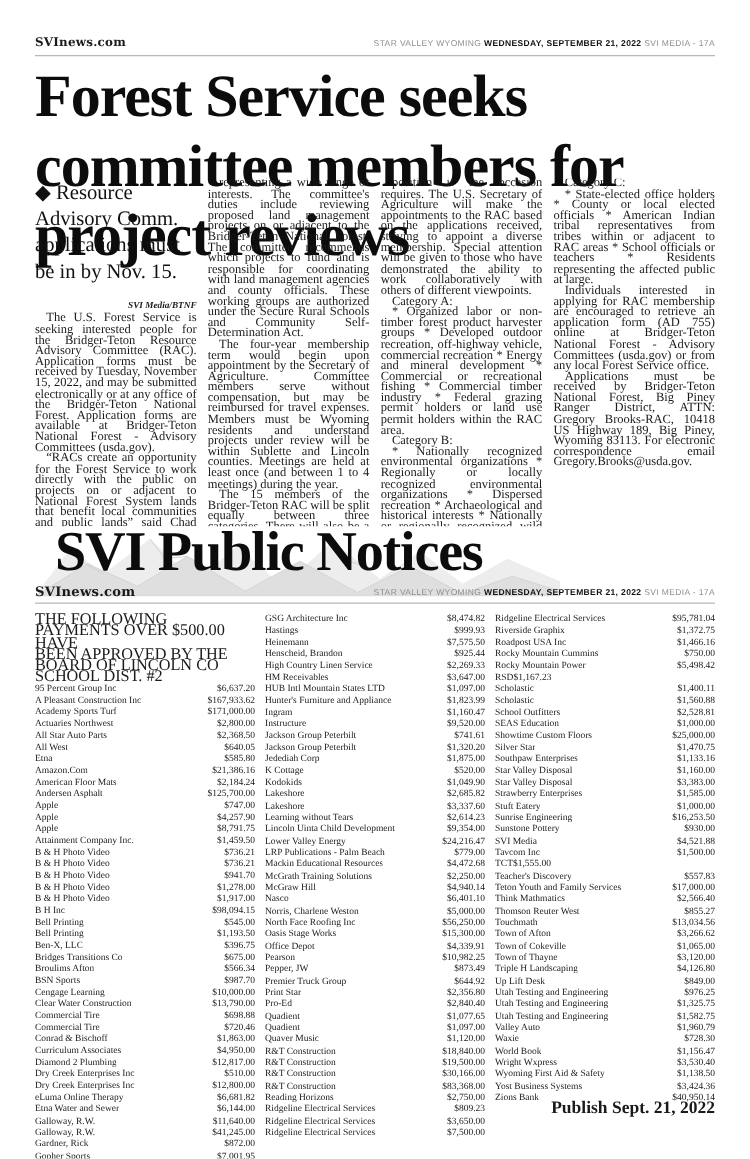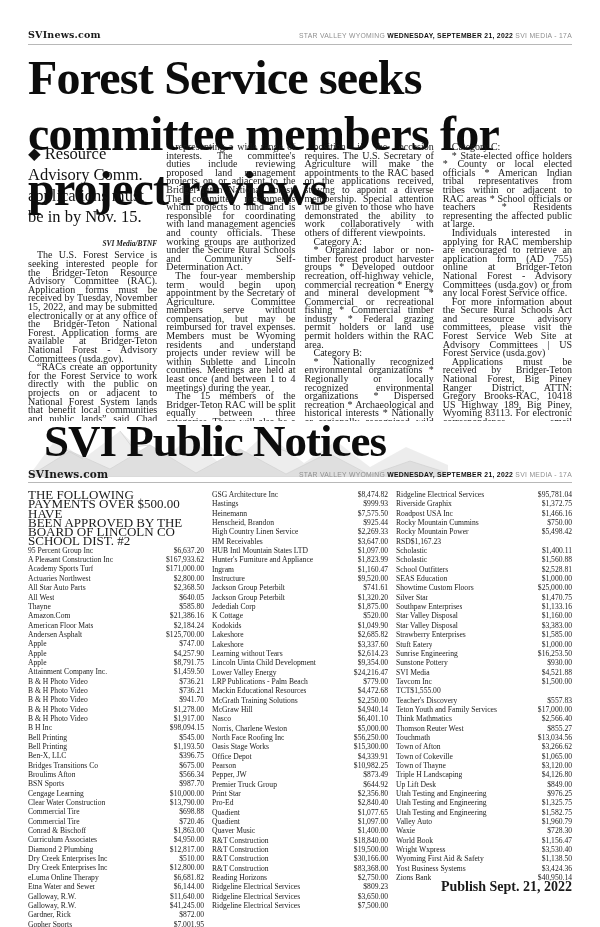--- a/index.html
+++ b/index.html
@@ -78,21 +78,20 @@
         <p class="body-p">position if the occasion requires. The U.S. Secretary of Agriculture will make the appointments to the RAC based on the applications received, striving to appoint a diverse membership. Special attention will be given to those who have demonstrated the ability to work collaboratively with others of different viewpoints.</p>
         <p class="body-p">Category A:</p>
         <p class="body-p">* Organized labor or non-timber forest product harvester groups * Developed outdoor recreation, off-highway vehicle, commercial recreation * Energy and mineral development * Commercial or recreational fishing * Commercial timber industry * Federal grazing permit holders or land use permit holders within the RAC area.</p>
         <p class="body-p">Category B:</p>
         <p class="body-p">* Nationally recognized environmental organizations * Regionally or locally recognized environmental organizations * Dispersed recreation * Archaeological and historical interests * Nationally or regionally recognized wild horse or burro groups, wildlife or hunting organizations or watershed associations.</p>
       </div>
     <div class="a-col">
         <p class="body-p">Category C:</p>
         <p class="body-p">* State-elected office holders * County or local elected officials * American Indian tribal representatives from tribes within or adjacent to RAC areas * School officials or teachers * Residents representing the affected public at large.</p>
         <p class="body-p">Individuals interested in applying for RAC membership are encouraged to retrieve an application form (AD 755) online at Bridger-Teton National Forest - Advisory Committees (usda.gov) or from any local Forest Service office.</p>
-        <p class="body-p">For more information about the Secure Rural Schools Act and resource advisory committees, please visit the Forest Service Web Site at Advisory Committees | US Forest Service (usda.gov)</p>
         <p class="body-p">Applications must be received by Bridger-Teton National Forest, Big Piney Ranger District, ATTN: Gregory Brooks-RAC, 10418 US Highway 189, Big Piney, Wyoming 83113. For electronic correspondence email Gregory.Brooks@usda.gov.</p>
       </div>
   </div>
 
   <div class="notices-band">
     <svg class="mountains" viewBox="0 0 420 56" preserveAspectRatio="none">
       <polygon points="0,56 28,18 55,38 92,10 128,44 162,16 198,48 238,12 276,42 308,20 342,46 378,26 420,44 420,56" fill="#ebebeb"></polygon>
       <polygon points="0,56 42,30 82,48 122,24 168,52 212,28 258,53 300,32 342,54 382,40 420,52 420,56" fill="#dadada" stroke="#c6c6c6" stroke-width="0.6"></polygon>
       <polyline points="28,18 40,30 55,38" fill="none" stroke="#cccccc" stroke-width="0.8"></polyline>
       <polyline points="92,10 104,26 122,24" fill="none" stroke="#cccccc" stroke-width="0.8"></polyline>
@@ -129,21 +128,21 @@
         </div>
         <div class="tbl-row">
           <span class="tn">All Star Auto Parts</span>
           <span class="ta">$2,368.50</span>
         </div>
         <div class="tbl-row">
           <span class="tn">All West</span>
           <span class="ta">$640.05</span>
         </div>
         <div class="tbl-row">
-          <span class="tn">Thayne</span>
+          <span class="tn">Etna</span>
           <span class="ta">$585.80</span>
         </div>
         <div class="tbl-row">
           <span class="tn">Amazon.Com</span>
           <span class="ta">$21,386.16</span>
         </div>
         <div class="tbl-row">
           <span class="tn">American Floor Mats</span>
           <span class="ta">$2,184.24</span>
         </div>
@@ -420,21 +419,21 @@
         <div class="tbl-row">
           <span class="tn">Quadient</span>
           <span class="ta">$1,077.65</span>
         </div>
         <div class="tbl-row">
           <span class="tn">Quadient</span>
           <span class="ta">$1,097.00</span>
         </div>
         <div class="tbl-row">
           <span class="tn">Quaver Music</span>
-          <span class="ta">$1,400.00</span>
+          <span class="ta">$1,120.00</span>
         </div>
         <div class="tbl-row">
           <span class="tn">R&amp;T Construction</span>
           <span class="ta">$18,840.00</span>
         </div>
         <div class="tbl-row">
           <span class="tn">R&amp;T Construction</span>
           <span class="ta">$19,500.00</span>
         </div>
         <div class="tbl-row">

